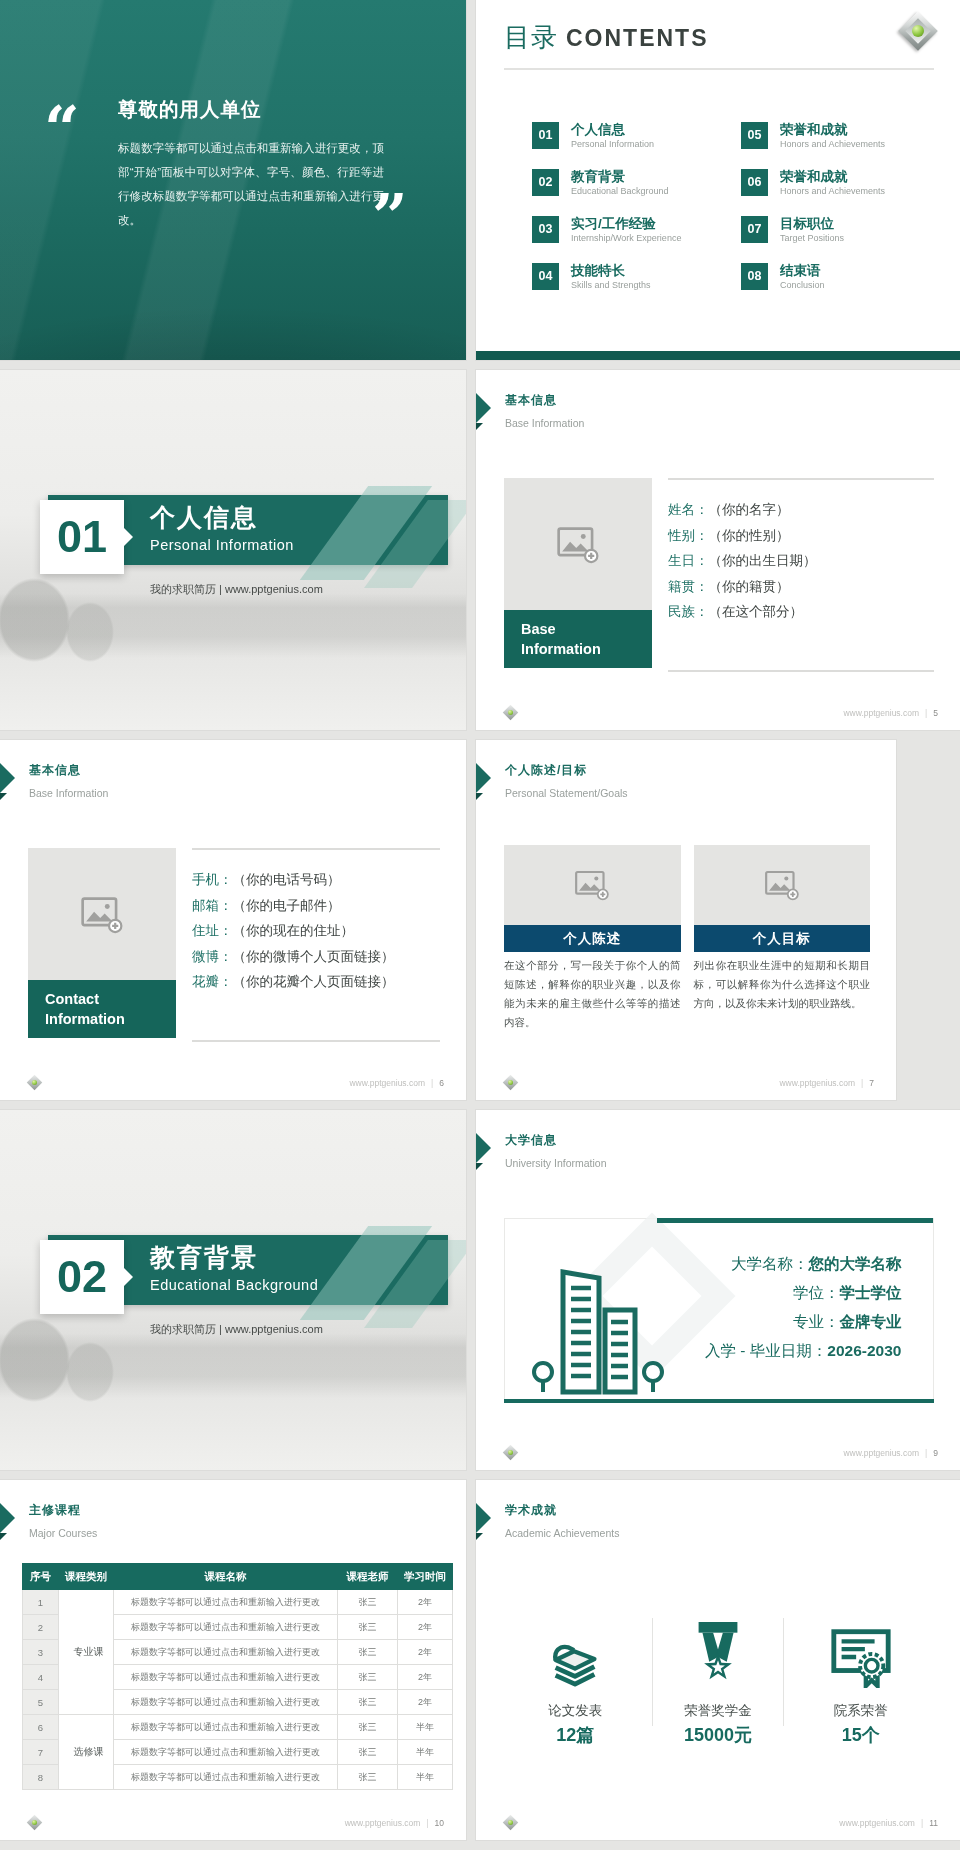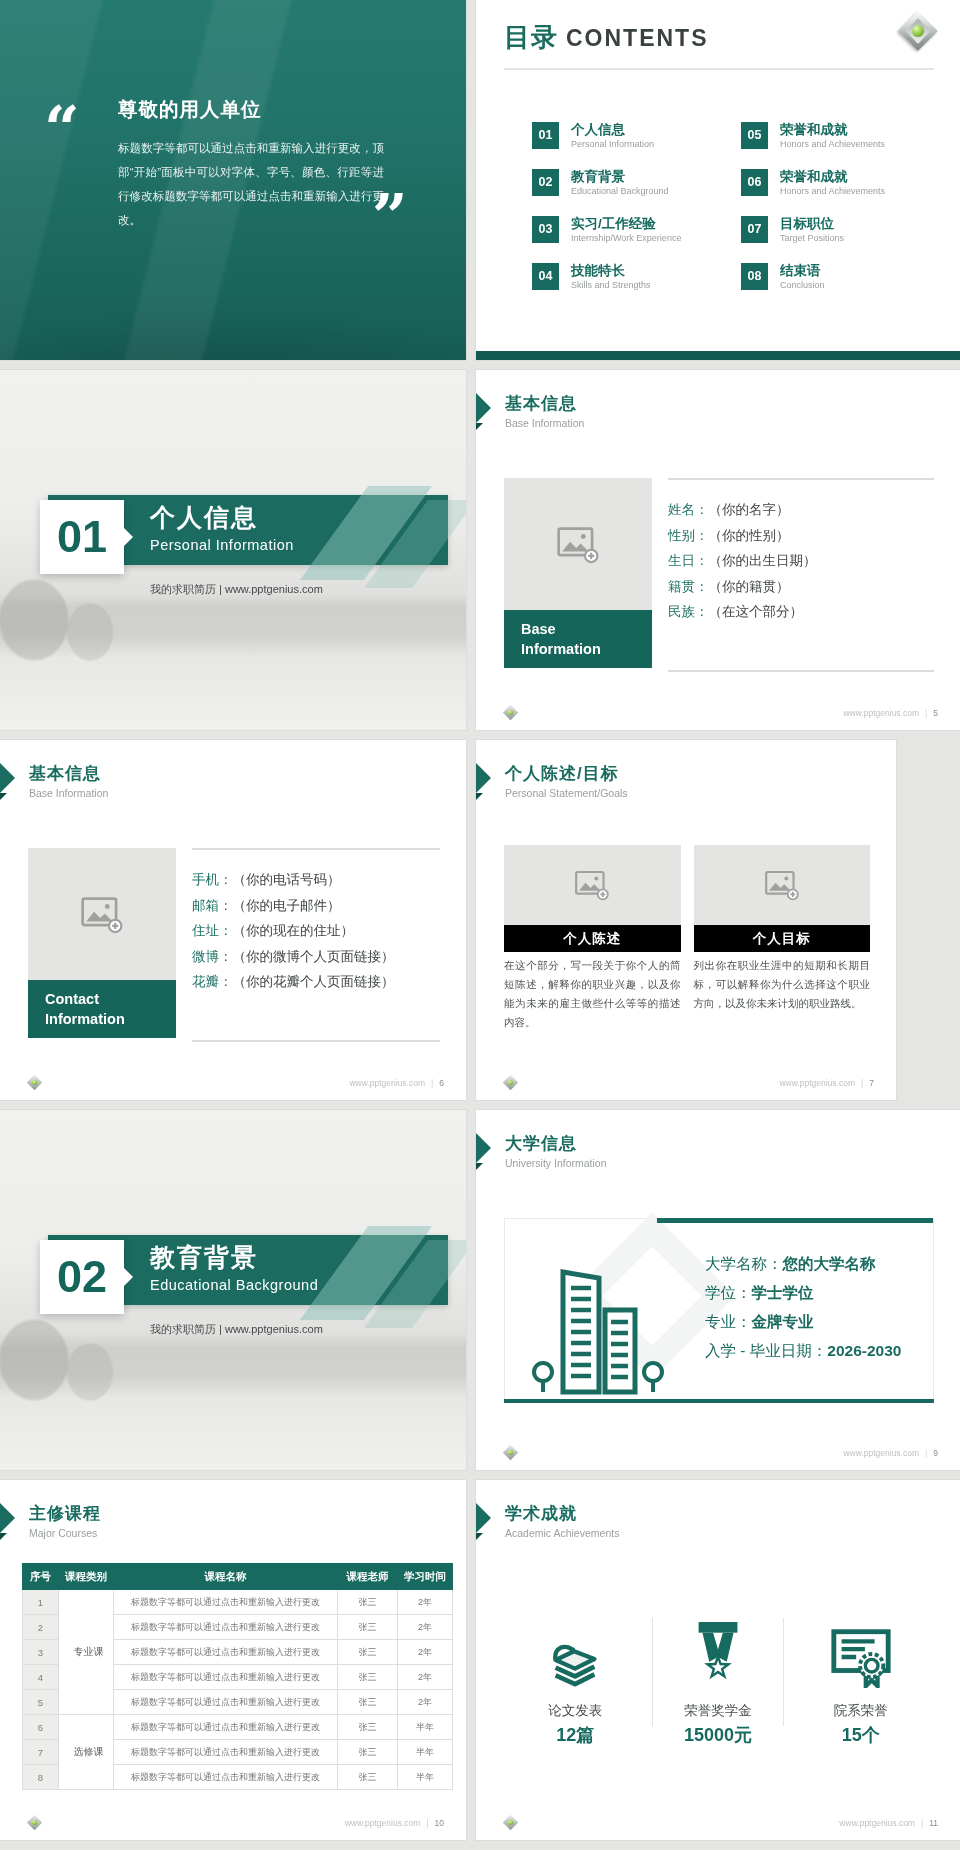--- a/index.html
+++ b/index.html
@@ -32,21 +32,21 @@
   .q-mark{position:absolute;color:#fff;font-family:"DejaVu Serif","Liberation Serif",serif;
     font-weight:bold;font-size:62px;line-height:1;}
   .q-open{left:44px;top:98px;}
   .q-close{left:372px;top:186px;}
   .q-title{position:absolute;left:118px;top:96px;color:#fff;font-size:19.5px;font-weight:bold;letter-spacing:1px;}
   .q-body{position:absolute;left:118px;top:136px;width:266px;color:#eaf3f1;
     font-size:11.5px;line-height:24px;text-align:justify;}
 
   
   .toc-head{position:absolute;left:28px;top:20px;}
-  .toc-zh{font-size:26px;font-weight:bold;color:#1A6B60;letter-spacing:1px;}
+  .toc-zh{font-size:26px;font-weight:normal;color:#1A6B60;letter-spacing:1px;}
   .toc-en{font-size:23px;font-weight:bold;color:#3A423F;letter-spacing:2px;margin-left:8px;}
   .toc-rule{position:absolute;left:28px;right:26px;top:68px;height:0;border-top:2px solid #e2e2e0;}
   .logo{position:absolute;right:20px;top:14px;width:44px;height:42px;}
   .logo .d1{position:absolute;left:8px;top:3px;width:28px;height:28px;transform:rotate(45deg);
     background:linear-gradient(135deg,#fbfbfb 0%,#d4d8d7 35%,#9aa19f 70%,#7e8684 100%);
     box-shadow:0 2px 3px rgba(0,0,0,.28);}
   .logo .d2{position:absolute;left:13px;top:8px;width:18px;height:18px;transform:rotate(45deg);
     background:linear-gradient(315deg,#f0f2f1 0%,#c3c8c7 60%,#aab1af 100%);}
   .logo .orb{position:absolute;left:16px;top:11px;width:12px;height:12px;border-radius:50%;
     background:radial-gradient(circle at 35% 28%,#e3f7ab,#8CC63F 55%,#55801f 100%);}
@@ -81,21 +81,21 @@
   .sec-notch{position:absolute;right:-9px;top:28px;width:0;height:0;
     border-top:9px solid transparent;border-bottom:9px solid transparent;border-left:9px solid #fff;}
   .sec-tagline{position:absolute;left:150px;top:212px;font-size:11px;color:#454947;}
 
   
   .chead{position:absolute;left:0;top:0;right:0;height:70px;}
   .chead .tri{position:absolute;left:0;top:23px;width:0;height:0;
     border-top:15px solid transparent;border-bottom:15px solid transparent;border-left:15px solid #1A6B60;}
   .chead .tri2{position:absolute;left:0;top:53px;width:0;height:0;
     border-bottom:7px solid transparent;border-left:7px solid #0F4B43;}
-  .chead-zh{position:absolute;left:29px;top:22px;font-size:17px;font-weight:bold;color:#1A6B60;letter-spacing:1px;}
+  .chead-zh{position:absolute;left:29px;top:22px;font-size:12px;font-weight:bold;color:#1A6B60;letter-spacing:1px;}
   .chead-en{position:absolute;left:29px;top:47px;font-size:10.5px;color:#9aa09d;}
   .sfoot{position:absolute;left:26px;right:22px;bottom:9px;height:16px;}
   .mini-logo{position:absolute;left:0;top:1px;width:18px;height:18px;}
   .mini-logo .d1{position:absolute;left:3px;top:1px;width:11px;height:11px;transform:rotate(45deg);
     background:linear-gradient(135deg,#eceeed 0%,#b8bdbc 55%,#8d9492 100%);}
   .mini-logo .orb{position:absolute;left:6px;top:4px;width:5px;height:5px;border-radius:50%;
     background:radial-gradient(circle at 35% 30%,#dff3a2,#8CC63F 60%,#567F23);}
   .sfoot-right{position:absolute;right:0;top:3px;font-size:8.5px;color:#c0c0be;}
   .sfoot-right .sep{margin:0 6px;color:#d2d2d0;}
   .sfoot-right .pg{color:#8d8d8b;}
@@ -110,33 +110,33 @@
     border-top:2px solid #dcdcda;border-bottom:2px solid #dcdcda;}
   .f-list{margin-top:17px;}
   .f-row{font-size:13.5px;line-height:25.5px;white-space:nowrap;}
   .f-label{color:#1E7065;}
   .f-value{color:#3F4543;}
 
   
   .cards{position:absolute;left:28px;right:26px;top:105px;
     display:grid;grid-template-columns:1fr 1fr;column-gap:13px;}
   .card-img{height:80px;background:#e4e4e2;display:flex;align-items:center;justify-content:center;}
-  .card-band{height:27px;background:#000000;color:#fff;font-weight:bold;font-size:13.5px;
+  .card-band{height:27px;background:#0c4a6e;color:#fff;font-weight:bold;font-size:13.5px;
     text-align:center;line-height:27px;letter-spacing:1px;}
   .card-text{margin-top:4px;font-size:10.5px;line-height:19px;color:#4C5250;text-align:justify;}
 
   
   .ucard{position:absolute;left:28px;right:26px;top:108px;height:185px;background:#fff;
     border:1px solid #e9e9e7;box-sizing:border-box;}
   .ucard-top{position:absolute;left:152px;right:0;top:-1px;height:5px;background:#176A5F;}
   .ucard-bottom{position:absolute;left:-1px;right:-1px;bottom:-1px;height:4px;background:#176A5F;}
   .u-watermark{position:absolute;left:88px;top:18px;width:118px;height:118px;transform:rotate(45deg);
     border:24px solid #f0f3f2;box-sizing:border-box;opacity:.8;}
   .u-buildings{position:absolute;left:20px;bottom:4px;}
-  .u-lines{position:absolute;left:200px;top:30px;}
+  .u-lines{position:absolute;left:200px;top:30px;text-align:right;}
   .u-row{font-size:15.5px;line-height:29px;color:#1A6B60;white-space:nowrap;}
   .u-value{font-weight:bold;}
 
   
   .ctable{position:absolute;left:22px;top:83px;width:430px;border-collapse:collapse;table-layout:fixed;}
   .ctable th{background:#176A5F;color:#fff;font-size:10.5px;font-weight:bold;height:25px;
     border:1px solid #176A5F;padding:0;}
   .ctable td{border:1px solid #dededc;height:24px;text-align:center;padding:0 2px;
     font-size:9px;color:#757977;overflow:hidden;white-space:nowrap;}
   .ctable td.no{background:#EDEDEB;color:#7b7f7d;font-size:9.5px;}

